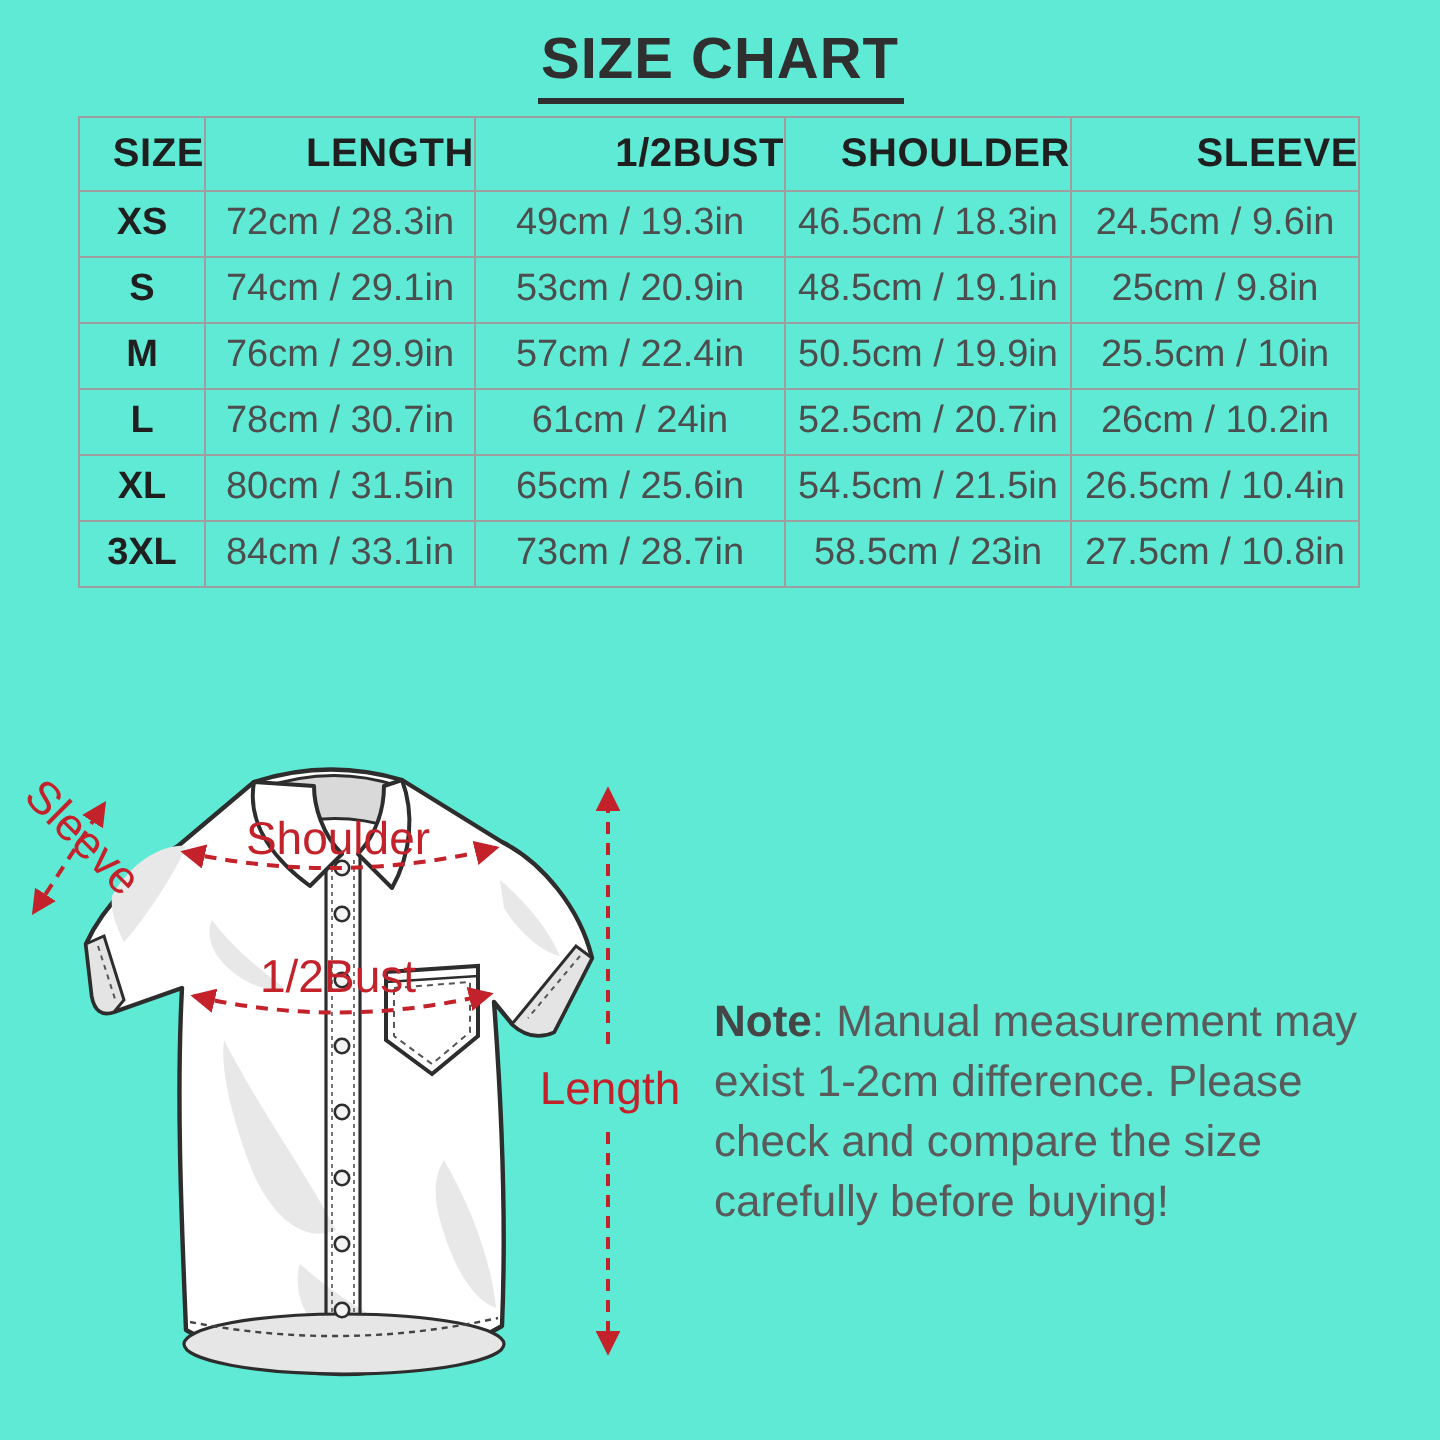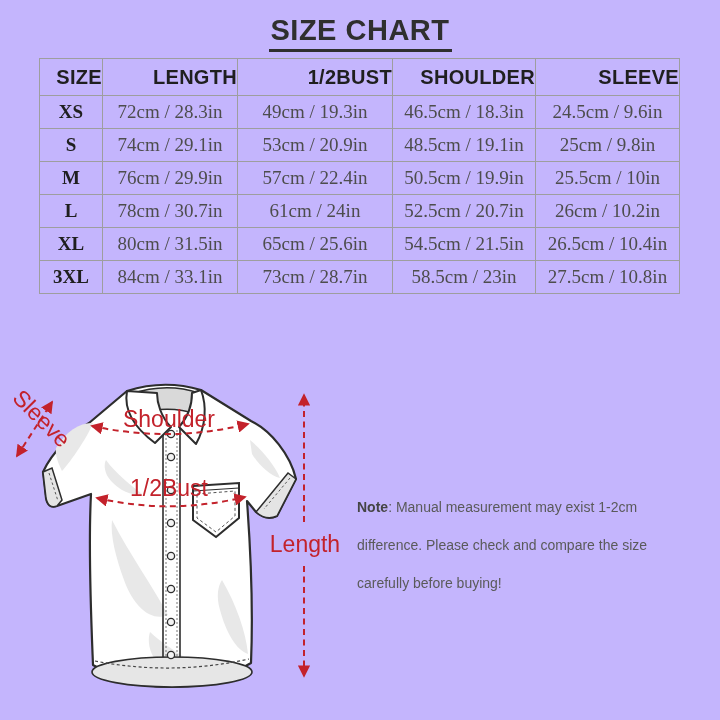--- a/index.html
+++ b/index.html
@@ -1,42 +1,42 @@
 <!DOCTYPE html>
 <html><head>
 <meta charset="utf-8">
 <style>
   html,body{margin:0;padding:0;background:#ffffff;}
-  .page{position:relative;width:720px;height:720px;background:#c4b5fd;overflow:hidden;
+  .page{position:relative;width:720px;height:720px;background:#5eead4;overflow:hidden;
         font-family:"Liberation Sans",sans-serif;}
 
   
   .title-wrap{position:absolute;left:0;top:14px;width:720px;text-align:center;}
   .title{display:inline-block;font-size:29px;font-weight:bold;color:#2f2f2f;
          letter-spacing:.5px;border-bottom:3px solid #2f2f2f;padding:0 2px 2px 2px;}
 
   
   table.size-chart{position:absolute;left:39px;top:58px;width:640px;
         border-collapse:collapse;table-layout:fixed;}
   table.size-chart th,table.size-chart td{
         border:1px solid #9e9e9e;text-align:center;vertical-align:middle;
         padding:0;white-space:nowrap;overflow:hidden;}
   table.size-chart thead th{height:36px;font-size:20px;font-weight:bold;color:#1f1f1f;letter-spacing:.3px;text-align:right;}
-  table.size-chart tbody tr{height:33px;font-family:Liberation Serif, serif;}
+  table.size-chart tbody tr{height:33px;}
   table.size-chart tbody th{font-size:19px;font-weight:bold;color:#1f1f1f;}
   table.size-chart tbody td{font-size:19px;font-weight:400;color:#4d4d4d;}
 
   
   .diagram{position:absolute;left:0;top:370px;width:345px;height:350px;}
   .diagram svg{display:block;width:100%;height:100%;}
   .ann-text{font-family:"Liberation Sans",sans-serif;font-size:23px;fill:#c3222b;}
 
   
   .note{position:absolute;left:357px;top:474px;width:330px;
-        font-size:14px;line-height:38px;color:#5a5a5a;}
+        font-size:22px;line-height:30px;color:#5a5a5a;}
   .note b{color:#454545;font-weight:bold;}
 </style>
 </head>
 <body>
 
 <div class="page">
 
   <div class="title-wrap">
     <span class="title">SIZE CHART</span>
   </div>

